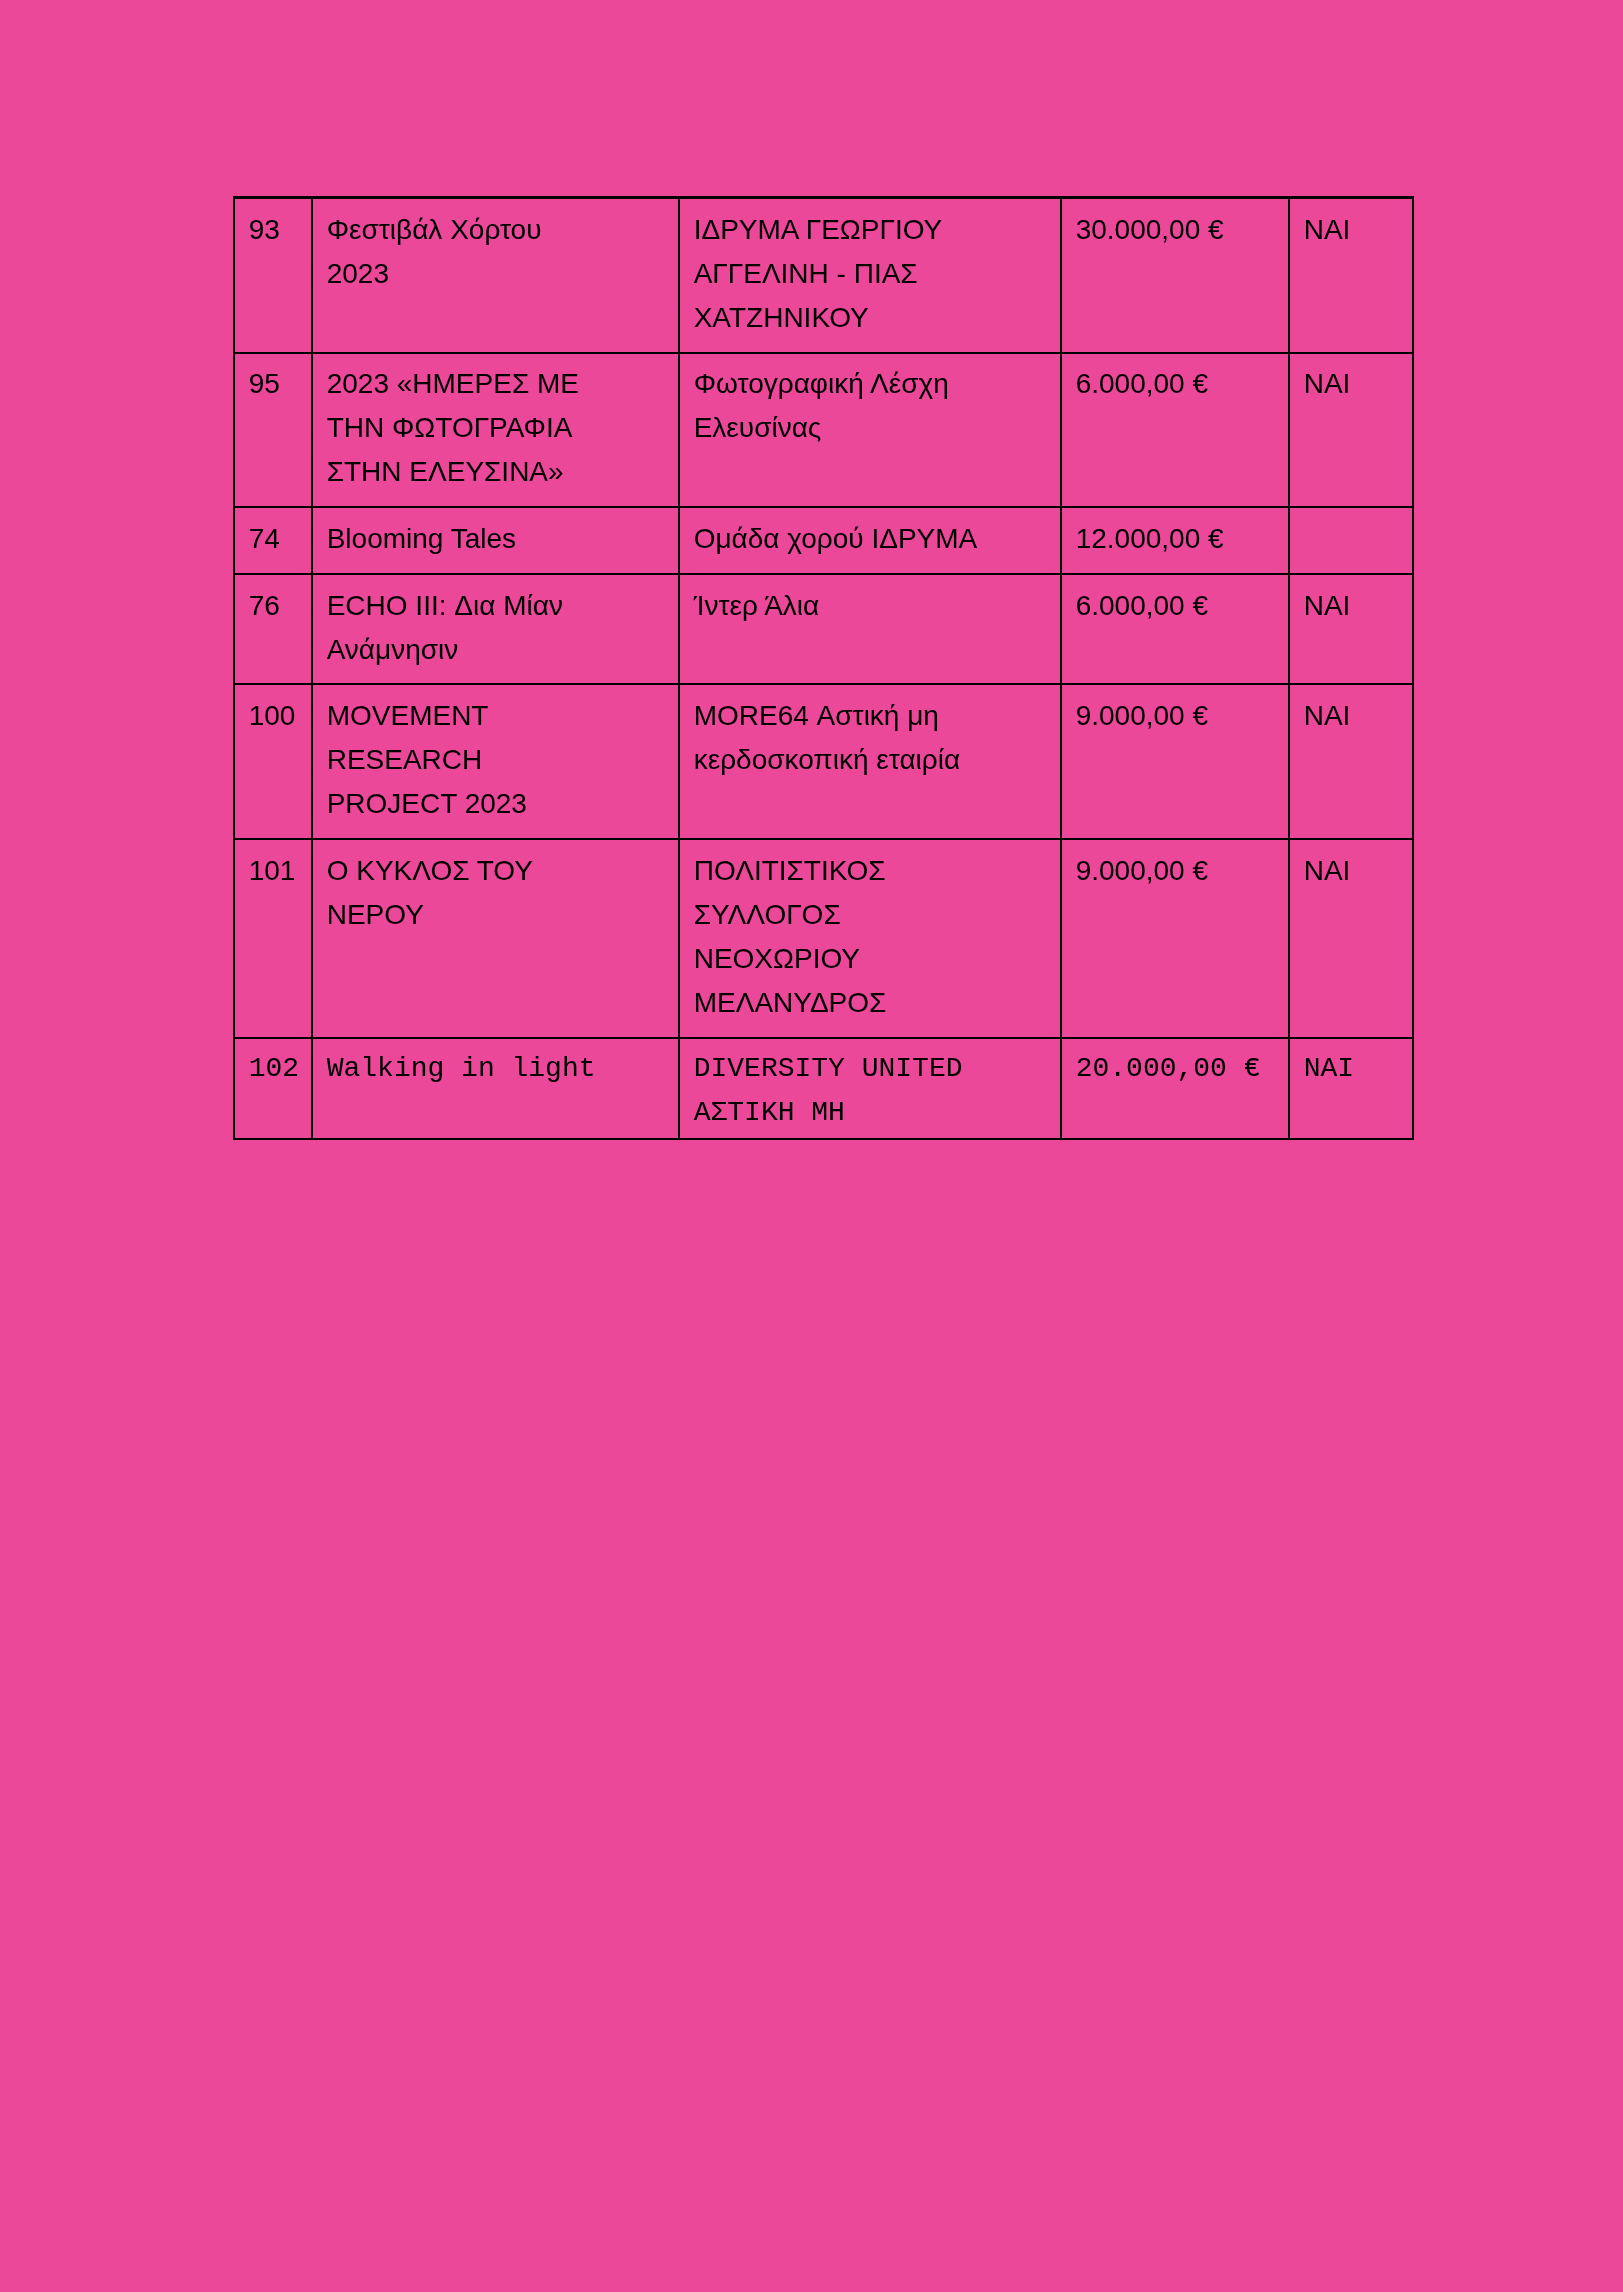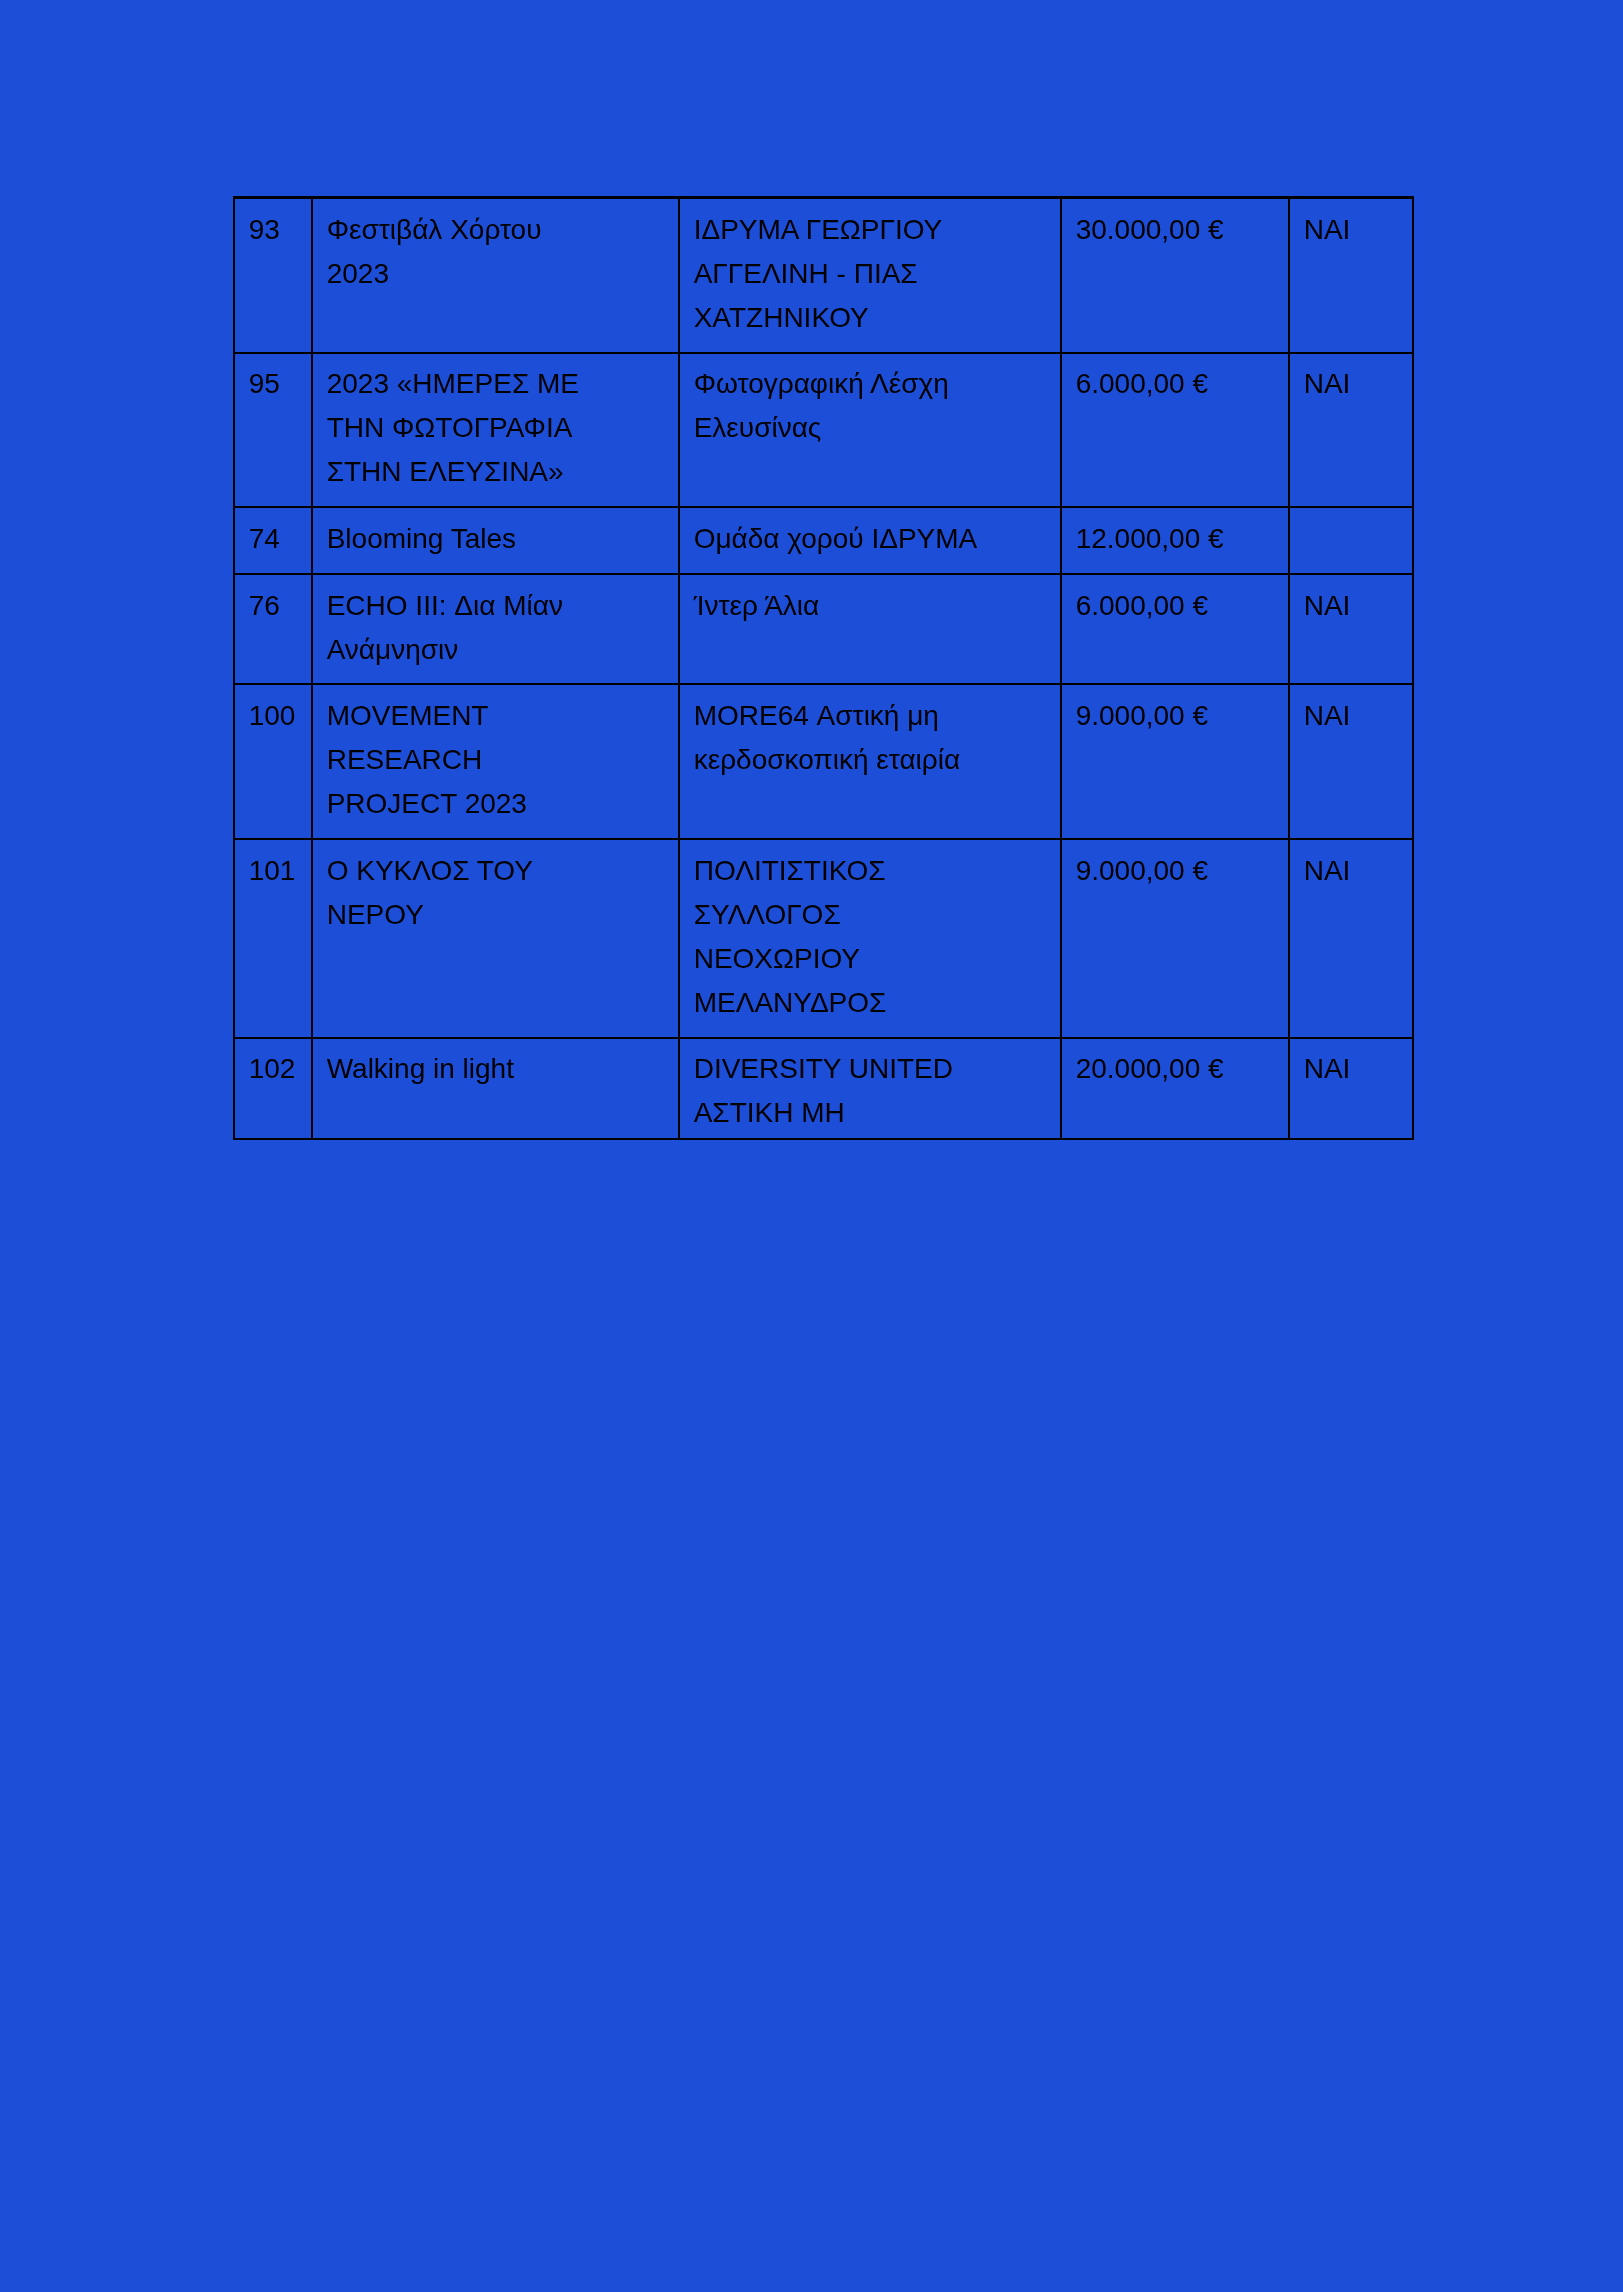--- a/index.html
+++ b/index.html
@@ -10,21 +10,21 @@
     width: 1623px;
     height: 2293px;
     position: relative;
     background: #ffffff;
     font-family: "Liberation Sans", sans-serif;
     color: #000000;
   }
   .page {
     position: absolute;
     inset: 0;
-    background: #1d4ed8;
+    background: #ec4899;
   }
   table.funding {
     position: absolute;
     left: 233px;
     top: 196px;
     width: 1180px;
     border-collapse: collapse;
     table-layout: fixed;
     border: 2.9px solid #000000;
     border-top-width: 3.9px;
@@ -33,20 +33,21 @@
     border: 2.9px solid #000000;
     vertical-align: top;
     padding: 8.8px 13.7px 11.8px 13.7px;
     font-size: 28px;
     line-height: 44px;
     white-space: pre-line;
     overflow: hidden;
   }
   table.funding tr:last-child td {
     padding-bottom: 2.9px;
+    font-family: Liberation Mono, monospace;
   }
   col.c-num    { width: 78px;  }
   col.c-title  { width: 367px; }
   col.c-org    { width: 382px; }
   col.c-amount { width: 228px; }
   col.c-appr   { width: 124px; }
 </style>
 </head>
 <body>
 

